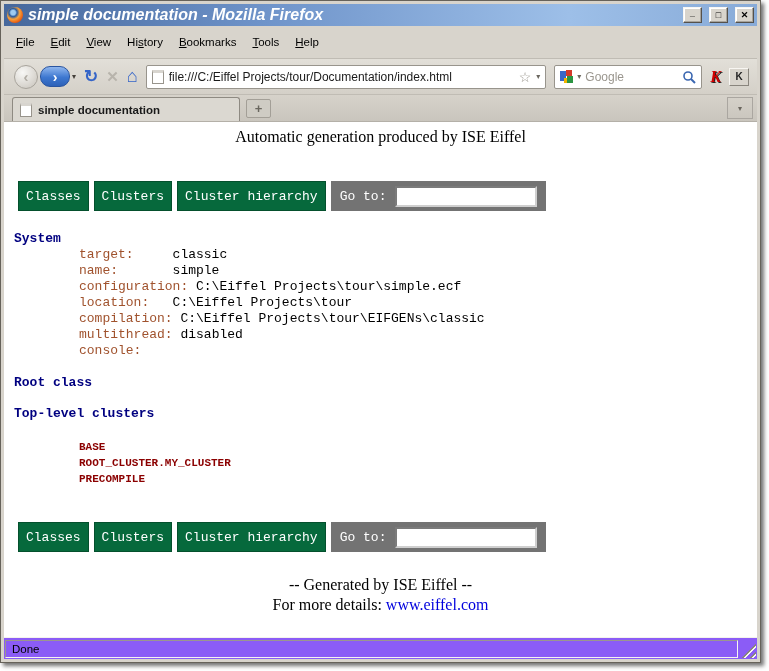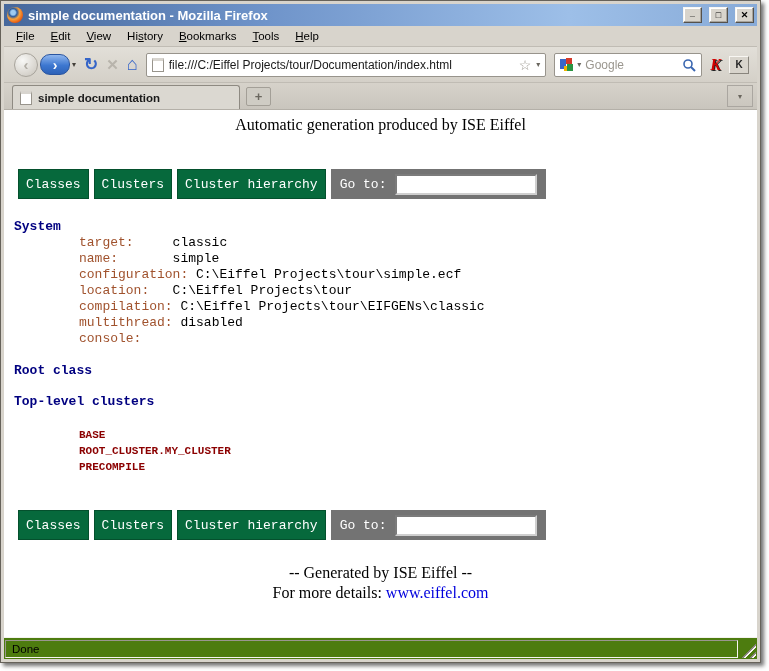--- a/index.html
+++ b/index.html
@@ -9,30 +9,30 @@
     background:#d8d4cc; border:1px solid #66625a; padding:3px;
     box-shadow:3px 3px 4px rgba(0,0,0,.55);
     display:flex; flex-direction:column; }
 
   
   .titlebar { height:22px; flex:0 0 auto; display:flex; align-items:center; gap:5px;
     padding:0 3px;
     background:linear-gradient(90deg,#46689c 0%,#6f94ca 35%,#9dbfe8 75%,#88abd8 100%); }
   .ff-icon { width:16px; height:16px; border-radius:50%; flex:0 0 auto;
     background:radial-gradient(circle at 38% 35%, #9ecbf0 0 16%, #2b5c9e 28%, #f7a23b 46%, #e85c12 72%, #a33a06 100%); }
-  .title-text { color:#fff; font-weight:bold; font-size:13px; flex:1; white-space:nowrap; overflow:hidden; }
+  .title-text { color:#fff; font-weight:bold; font-size:16px; flex:1; white-space:nowrap; overflow:hidden;font-style:italic; }
   .win-btn { width:19px; height:16px; margin-left:2px; background:#d8d4cc;
     border:1px solid; border-color:#f8f6f2 #55514b #55514b #f8f6f2;
     box-shadow:inset -1px -1px 0 #a8a49c, inset 1px 1px 0 #fff;
     font:bold 9px "Liberation Sans",sans-serif; color:#000;
     display:flex; align-items:center; justify-content:center; cursor:default; }
   .win-btn.min span { position:relative; top:-2px; }
 
   
-  .menubar { height:21px; flex:0 0 auto; display:flex; align-items:center; padding-left:4px;
+  .menubar { height:33px; flex:0 0 auto; display:flex; align-items:center; padding-left:4px;
     background:#d8d4cc; border-bottom:1px solid #c0bcb4; }
   .menu-item { padding:3px 8px; font-size:11.5px; color:#000; cursor:default; }
   .menu-item .accel { text-decoration:underline; }
 
   
   .toolbar { height:36px; flex:0 0 auto; display:flex; align-items:center; gap:8px;
     padding:0 8px 0 10px; background:linear-gradient(#e2dfd8,#d4d0c8); border-bottom:1px solid #c0bcb4; }
   .nav-back { width:24px; height:24px; border-radius:50%; flex:0 0 auto;
     background:radial-gradient(circle at 35% 30%, #f8f8f6, #dbd8d2 60%, #c6c2ba);
     border:1px solid #a8a49c; color:#b2aea6; font:bold 15px "Liberation Sans",sans-serif;
@@ -117,21 +117,21 @@
   .make-link { color:#00803c; font-style:italic; margin-left:7px; cursor:pointer; }
   .cluster-item { margin-left:75px; font-size:11px; font-weight:bold; color:#8b0000;
     line-height:16px; cursor:pointer; }
   .clusters-list { margin-top:17px; }
 
   .footer { font-family:"Liberation Serif",serif; font-size:16px; line-height:20px;
     text-align:center; margin-top:23px; color:#000; }
   .footer a { color:#0000dd; text-decoration:none; cursor:pointer; }
 
   
-  .statusbar { height:22px; flex:0 0 auto; background:#4d7c0f; border-top:1px solid #f4f2ee;
+  .statusbar { height:22px; flex:0 0 auto; background:#8b5cf6; border-top:1px solid #f4f2ee;
     display:flex; align-items:center; padding:2px 1px 1px 1px;text-align:center; }
   .status-panel { flex:1; height:18px; border:1px solid; border-color:#9a968e #f6f4f0 #f6f4f0 #9a968e;
     display:flex; align-items:center; padding:0 6px; font-size:11.5px; color:#000; margin-right:3px; }
   .resize-grip { width:15px; height:15px; align-self:flex-end;
     clip-path:polygon(100% 0,100% 100%,0 100%);
     background:repeating-linear-gradient(135deg,#89857d 0 1.5px,#f8f6f2 1.5px 3px,transparent 3px 5.5px); }
 </style>
 </head>
 <body>
 

